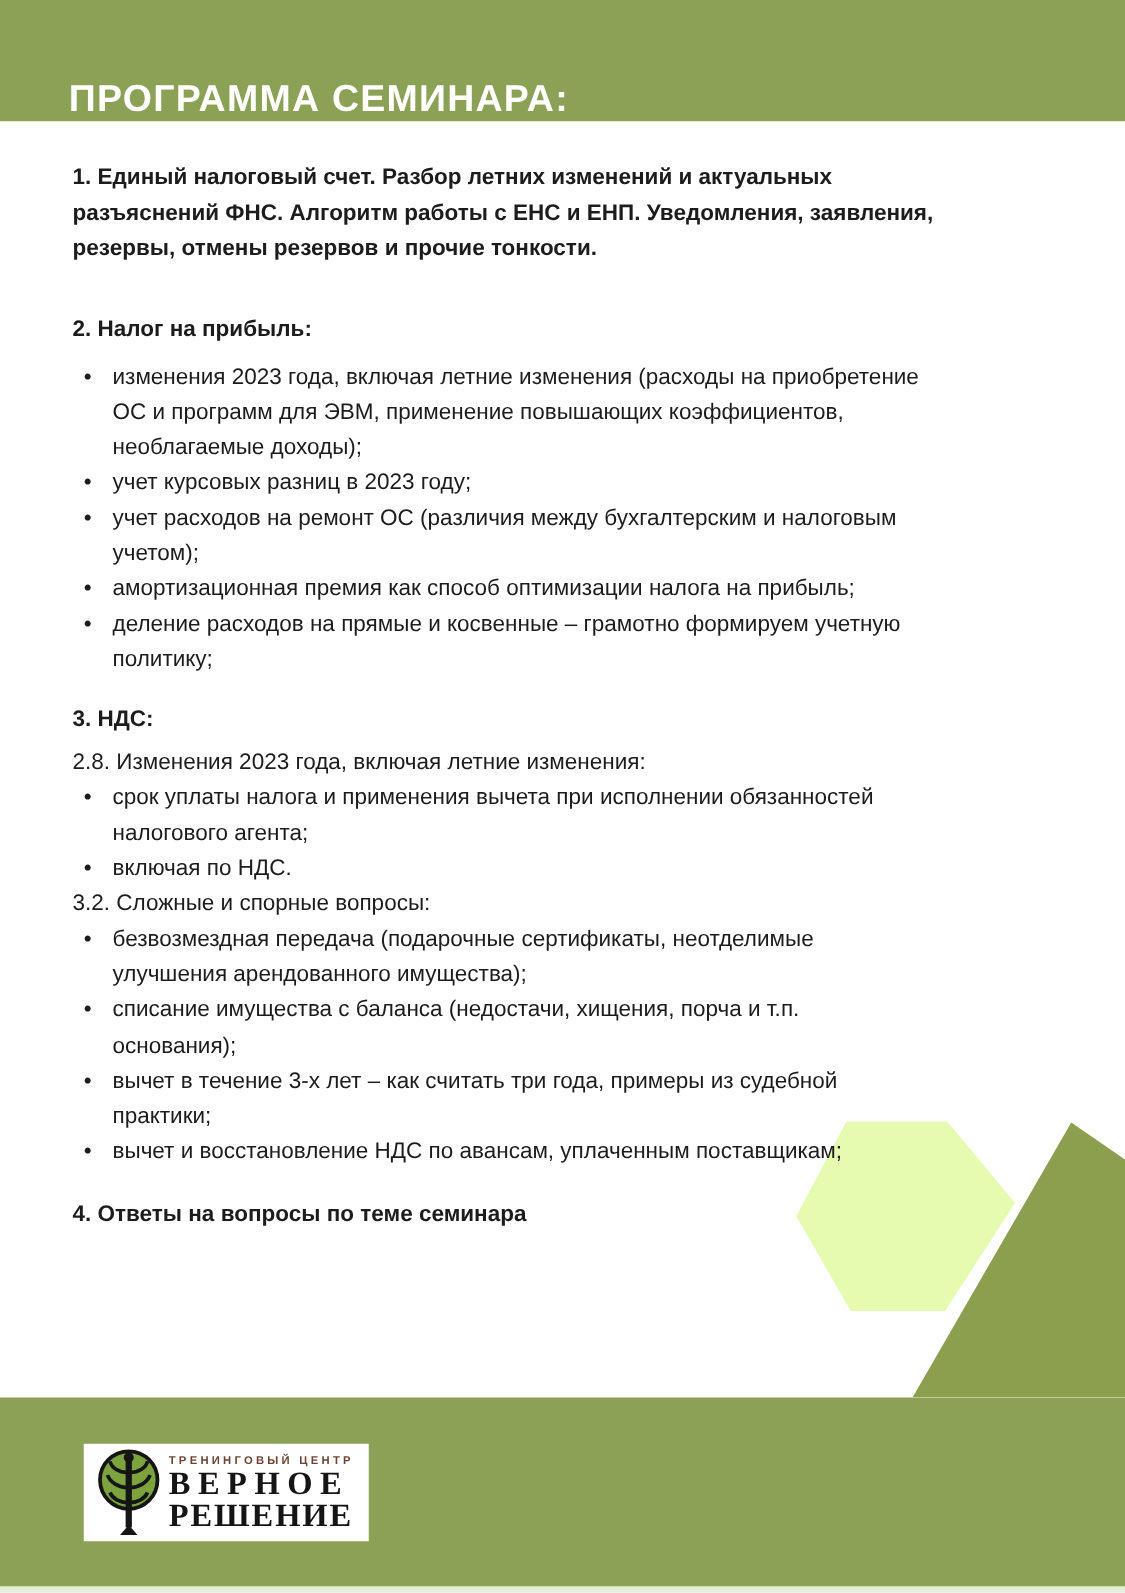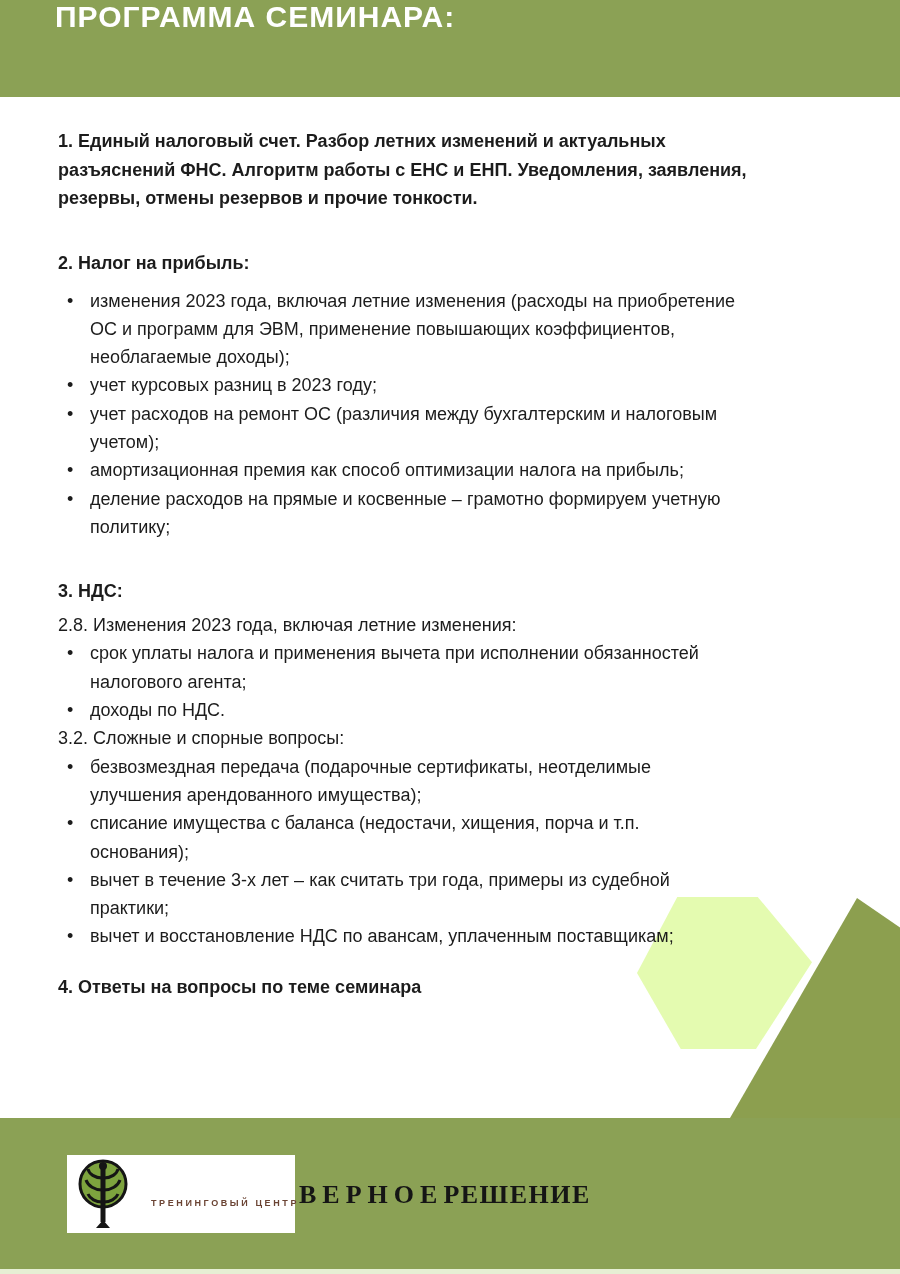--- a/index.html
+++ b/index.html
@@ -8,41 +8,41 @@
     width:900px;height:1274px;
     background:#ffffff;
     overflow:hidden;
     font-family:"Liberation Sans","DejaVu Sans",sans-serif;
     color:#1c1c1c;
   }
   
   .header-bar{
     position:absolute;top:0;left:0;width:900px;height:97px;
     background:#8BA155;
-    display:flex;align-items:flex-start;
+    display:flex;align-items:flex-end;
   }
   .page-title{
     margin:0 0 0 55px;
     color:#ffffff;
     font-size:30px;font-weight:bold;letter-spacing:1px;
   }
   
   .content{
     position:absolute;top:97px;left:58px;width:745px;
   }
   .intro{
     margin:30px 0 0 0;
     max-width:690px;
     font-size:18px;font-weight:bold;line-height:28.5px;
   }
   .sec-heading{
     margin:36px 0 0 0;
     font-size:18px;font-weight:bold;line-height:28px;
   }
-  .sec-heading.h3{margin-top:36px;}
+  .sec-heading.h3{margin-top:20px;}
   .sec-heading.h4{margin-top:22px;}
   .bullet-list{
     list-style:none;
     margin:10px 0 0 0;padding:0;
     max-width:680px;
     font-size:18px;line-height:28.3px;
   }
   .bullet-list.tight{margin-top:0;}
   .bullet-list li{
     position:relative;
@@ -82,21 +82,21 @@
   .logo-box{
     position:absolute;left:67px;top:37px;
     width:228px;height:78px;
     background:#ffffff;
     display:flex;align-items:center;
   }
   .logo-icon{
     width:56px;height:72px;margin-left:8px;flex:0 0 auto;
   }
   .logo-text{
-    margin-left:20px;display:flex;flex-direction:row;align-items:flex-end;
+    margin-left:4px;display:flex;flex-direction:column;
   }
   .logo-tagline{
     color:#6B4434;
     font-size:9px;font-weight:bold;letter-spacing:2.6px;
     white-space:nowrap;
   }
   .logo-name{
     font-family:"Liberation Serif","DejaVu Serif",serif;
     font-weight:bold;color:#151515;
     font-size:26px;line-height:26px;
@@ -128,21 +128,21 @@
       <li>учет расходов на ремонт ОС (различия между бухгалтерским и налоговым учетом);</li>
       <li>амортизационная премия как способ оптимизации налога на прибыль;</li>
       <li>деление расходов на прямые и косвенные – грамотно формируем учетную политику;</li>
     </ul>
 
     <p class="sec-heading h3">3. НДС:</p>
 
     <p class="sub-label">2.8. Изменения 2023 года, включая летние изменения:</p>
     <ul class="bullet-list tight">
       <li>срок уплаты налога и применения вычета при исполнении обязанностей налогового агента;</li>
-      <li>доходы по НДС.</li>
+      <li>включая по НДС.</li>
     </ul>
 
     <p class="sub-label second">3.2. Сложные и спорные вопросы:</p>
     <ul class="bullet-list tight">
       <li>безвозмездная передача (подарочные сертификаты, неотделимые улучшения арендованного имущества);</li>
       <li>списание имущества с баланса (недостачи, хищения, порча и т.п. основания);</li>
       <li>вычет в течение 3-х лет – как считать три года, примеры из судебной практики;</li>
       <li>вычет и восстановление НДС по авансам, уплаченным поставщикам;</li>
     </ul>
 

